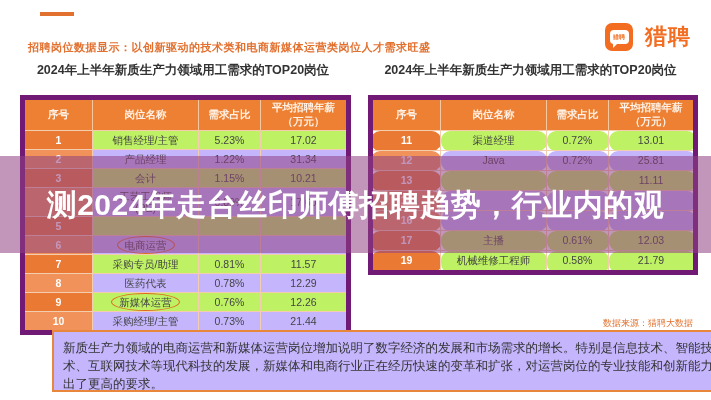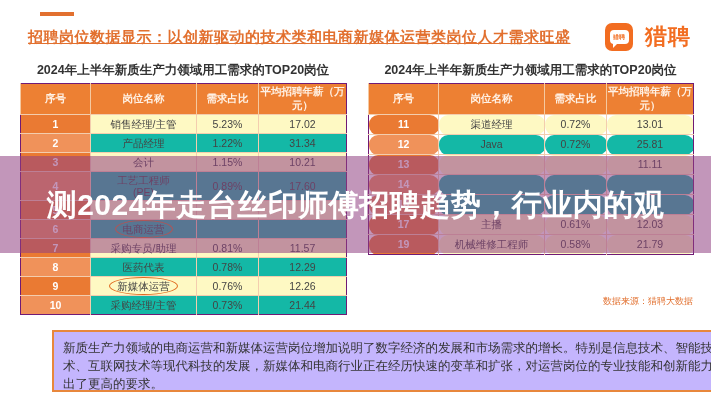--- a/index.html
+++ b/index.html
@@ -3,54 +3,54 @@
 <meta charset="utf-8">
 <style>
   html,body{margin:0;padding:0;}
   body{
     width:711px;height:400px;position:relative;overflow:hidden;
     background:#ffffff;
     font-family:"Liberation Sans","DejaVu Sans",sans-serif;
   }
   
   .top-dash{position:absolute;left:40px;top:12px;width:34px;height:4px;background:#E2702F;}
-  .page-title{position:absolute;left:28px;top:28px;width:560px;
-    font-size:15px;font-weight:bold;color:#E2702F;letter-spacing:0.5px;text-decoration:underline;}
+  .page-title{position:absolute;left:28px;top:40px;width:560px;
+    font-size:11px;font-weight:bold;color:#E2702F;letter-spacing:0.5px;}
   .logo{position:absolute;right:20px;top:22px;display:flex;align-items:center;gap:12px;}
   .logo-icon{width:28px;height:28px;background:#F26D21;border-radius:7px;
     display:flex;align-items:center;justify-content:center;position:relative;}
   .logo-bubble{width:19px;height:14px;background:#ffffff;border-radius:4px;
     display:flex;align-items:center;justify-content:center;position:relative;}
   .logo-bubble:after{content:"";position:absolute;left:3px;bottom:-4px;
     border:3px solid transparent;border-top-color:#ffffff;border-left-color:#ffffff;}
   .logo-bubble span{font-size:6px;font-weight:bold;color:#F26D21;line-height:1;}
   .logo-text{font-size:22px;font-weight:bold;color:#F26D21;letter-spacing:1px;}
 
   
   .tbl-wrap{position:absolute;top:62px;}
   .tbl-wrap.left{left:20px;width:326px;}
   .tbl-wrap.right{left:368px;width:325px;}
-  .tbl-title{text-align:center;font-size:12.5px;font-weight:bold;color:#333;margin:0 0 4px 0;}
+  .tbl-title{text-align:center;font-size:12.5px;font-weight:bold;color:#333;margin:0 0 16px 0;}
   table{border-collapse:collapse;table-layout:fixed;width:100%;
-    border:1px solid #701a75;font-size:10.5px;color:#444;}
+    border:5px solid #701a75;font-size:10.5px;color:#444;}
   th{background:#ED8033;color:#FFF1E5;font-weight:bold;font-size:10.5px;
     height:30px;border-left:1px solid #F5C9A0;padding:0 1px;}
   td{height:18px;text-align:center;border-top:1px solid #F3CDAE;border-left:1px solid #F3CDAE;
     padding:0 1px;overflow:hidden;white-space:pre-line;line-height:1.15;}
   .right td{height:19px;border-radius:9px;}
   td.rank{color:#ffffff;font-weight:bold;border-left:none;}
   tr.odd td.rank{background:#EA7A33;}
   tr.even td.rank{background:#F0925A;}
-  tr.odd td.c{background:#fef9c3;}
-  tr.even td.c{background:#14b8a6;}
+  tr.odd td.c{background:#bef264;}
+  tr.even td.c{background:#c4b5fd;}
   tr.tall td{height:28px;}
   .circled{position:relative;display:inline-block;padding:0 2px;}
   .circled:after{content:"";position:absolute;left:-6px;right:-6px;top:-3px;bottom:-3px;
     border:1.5px solid #E06A1F;border-radius:50%;}
-  .source-note{position:absolute;right:18px;top:295px;font-size:9px;color:#E2702F;}
+  .source-note{position:absolute;right:18px;top:317px;font-size:9px;color:#E2702F;}
 
   
   .overlay{position:absolute;left:0;top:156px;width:711px;height:97px;
     background:rgba(143,63,129,0.55);z-index:5;
     display:flex;flex-direction:column;justify-content:center;align-items:center;}
   .overlay div{font-size:30px;line-height:47px;font-weight:900;color:#ffffff;
     white-space:nowrap;letter-spacing:0.5px;}
 
   
   .footer-box{position:absolute;left:8px;top:330px;width:673px;height:44px;

